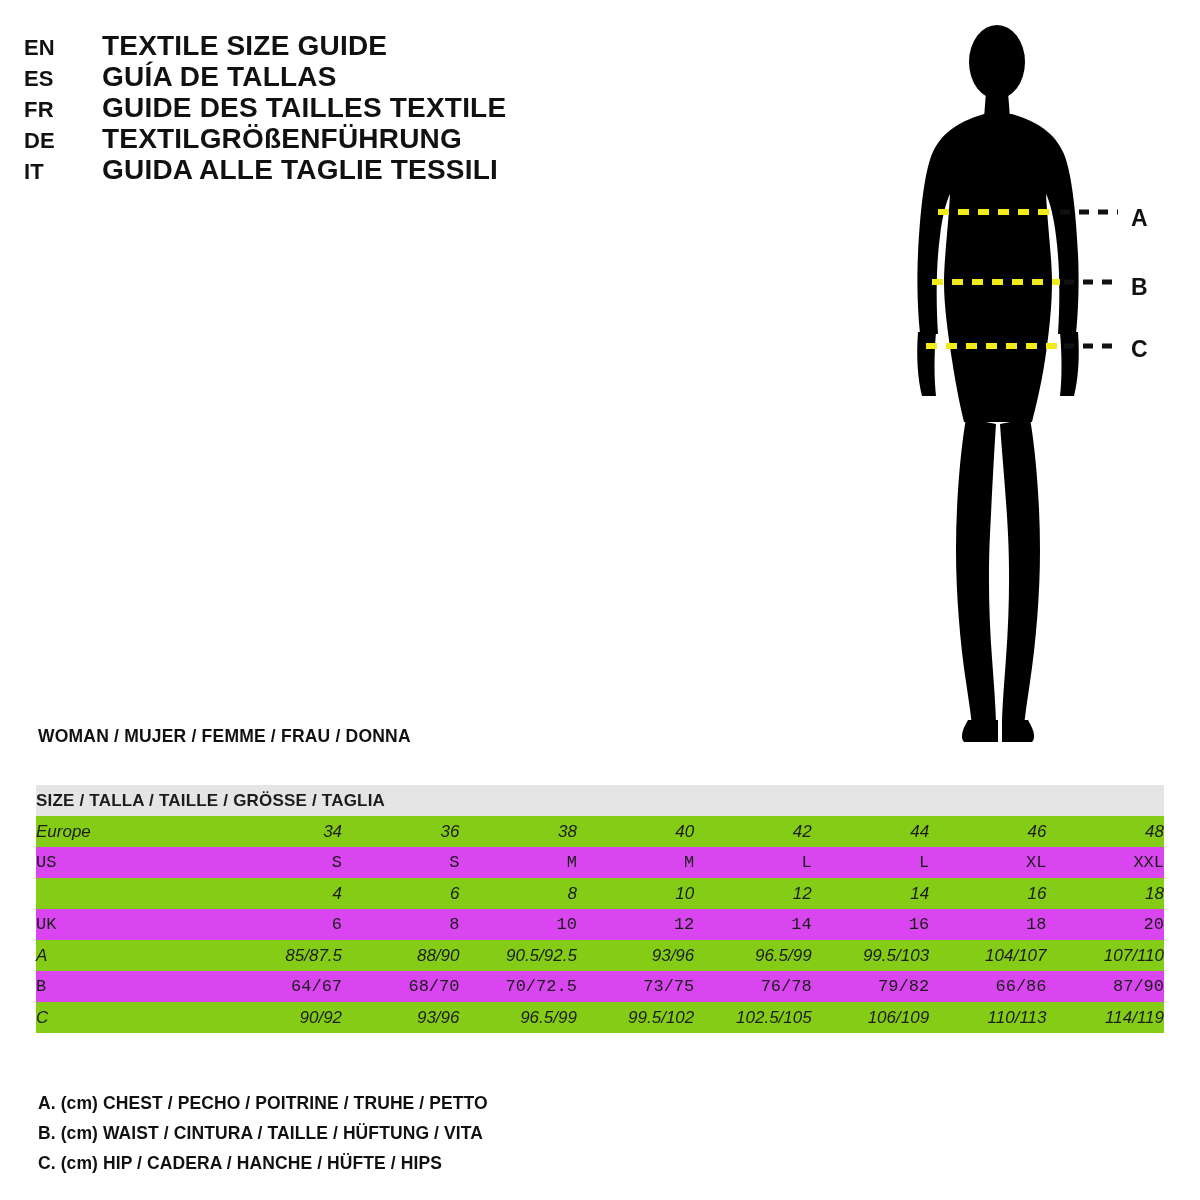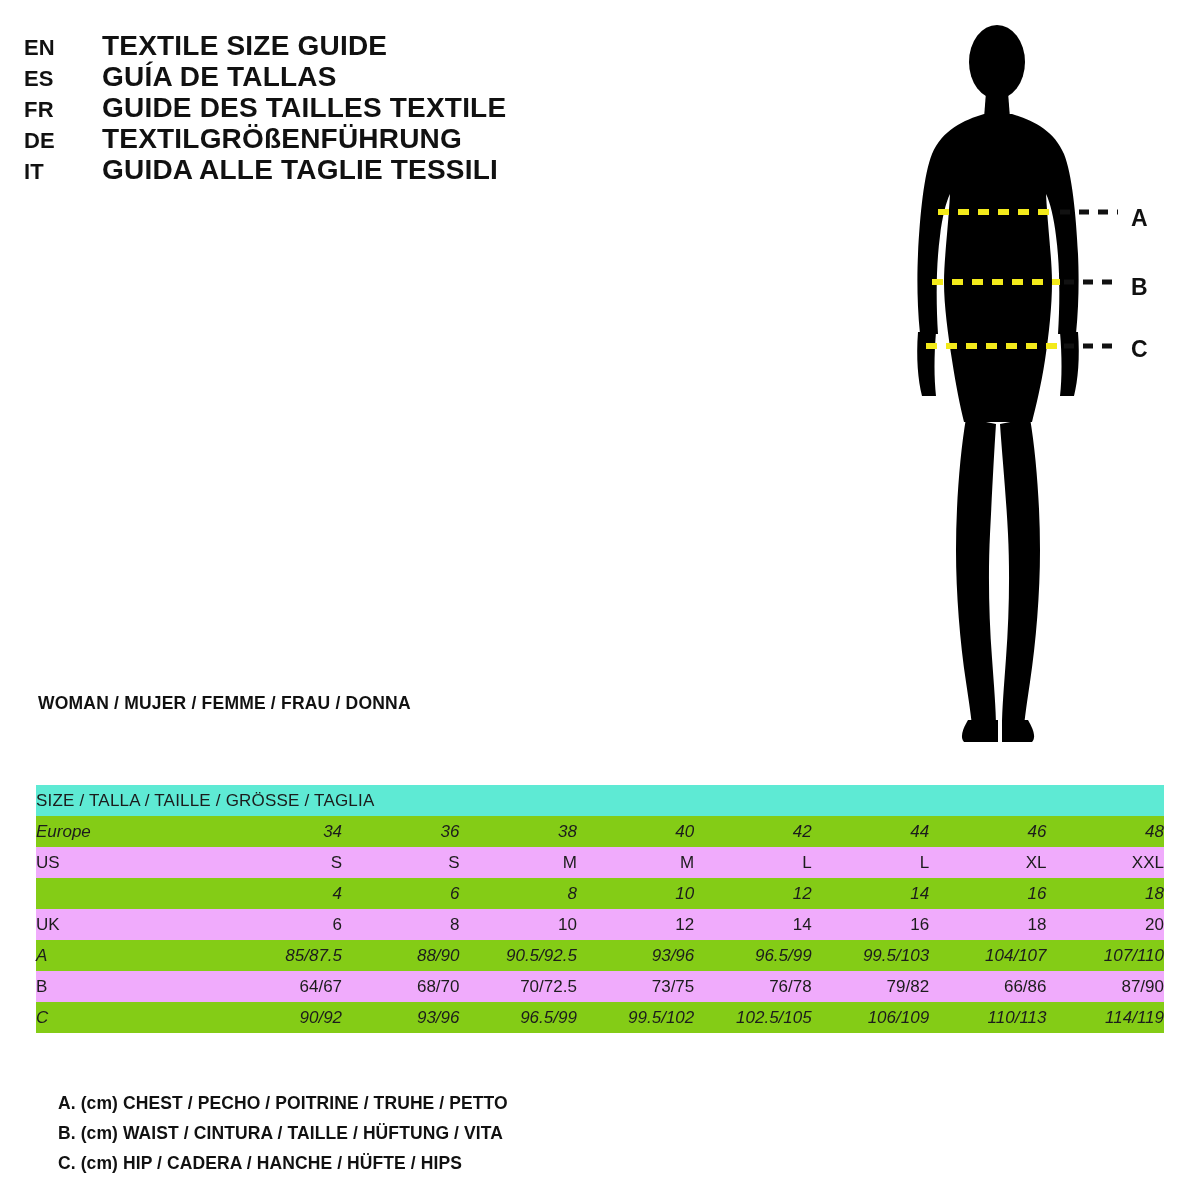--- a/index.html
+++ b/index.html
@@ -64,21 +64,21 @@
     font-weight: bold;
     color: #111;
   }
   .letter-a { top: 191px; left: 271px; }
   .letter-b { top: 260px; left: 271px; }
   .letter-c { top: 322px; left: 271px; }
 
   
   .section-title {
     position: absolute;
-    top: 693px;
+    top: 726px;
     left: 38px;
     font-size: 17.5px;
     font-weight: bold;
     letter-spacing: 0.2px;
     color: #111;
   }
 
   table.size-table {
     position: absolute;
     top: 785px;
@@ -88,48 +88,47 @@
     font-size: 17px;
   }
   table.size-table th,
   table.size-table td {
     padding: 0;
     height: 31px;
     line-height: 31px;
     color: #1c1c1c;
   }
   .hdr-row th {
-    background: #5eead4;
+    background: #e5e5e5;
     color: #ffffff;
     text-align: left;
-    font-weight: normal;
+    font-weight: bold;
     font-size: 17px;
     padding-left: 8px;
     letter-spacing: 0.2px;
   }
   .row-light td { background: #84cc16; font-style: italic; }
-  .row-dark td  { background: #f0abfc; }
+  .row-dark td  { background: #d946ef; font-family: Liberation Mono, monospace; }
 
   td.label-cell {
     text-align: left;
     padding-left: 8px;
     width: 188px;
   }
   td.val-cell {
     text-align: right;
     width: 117px;
   }
 
   
   .footnotes {
     position: absolute;
     top: 1088px;
     left: 38px;
     width: 900px;
-    margin-left: 20px;
   }
   .footnote {
     font-size: 17.5px;
     font-weight: bold;
     letter-spacing: 0.1px;
     color: #111;
     line-height: 30px;
     white-space: nowrap;
   }
 </style>

